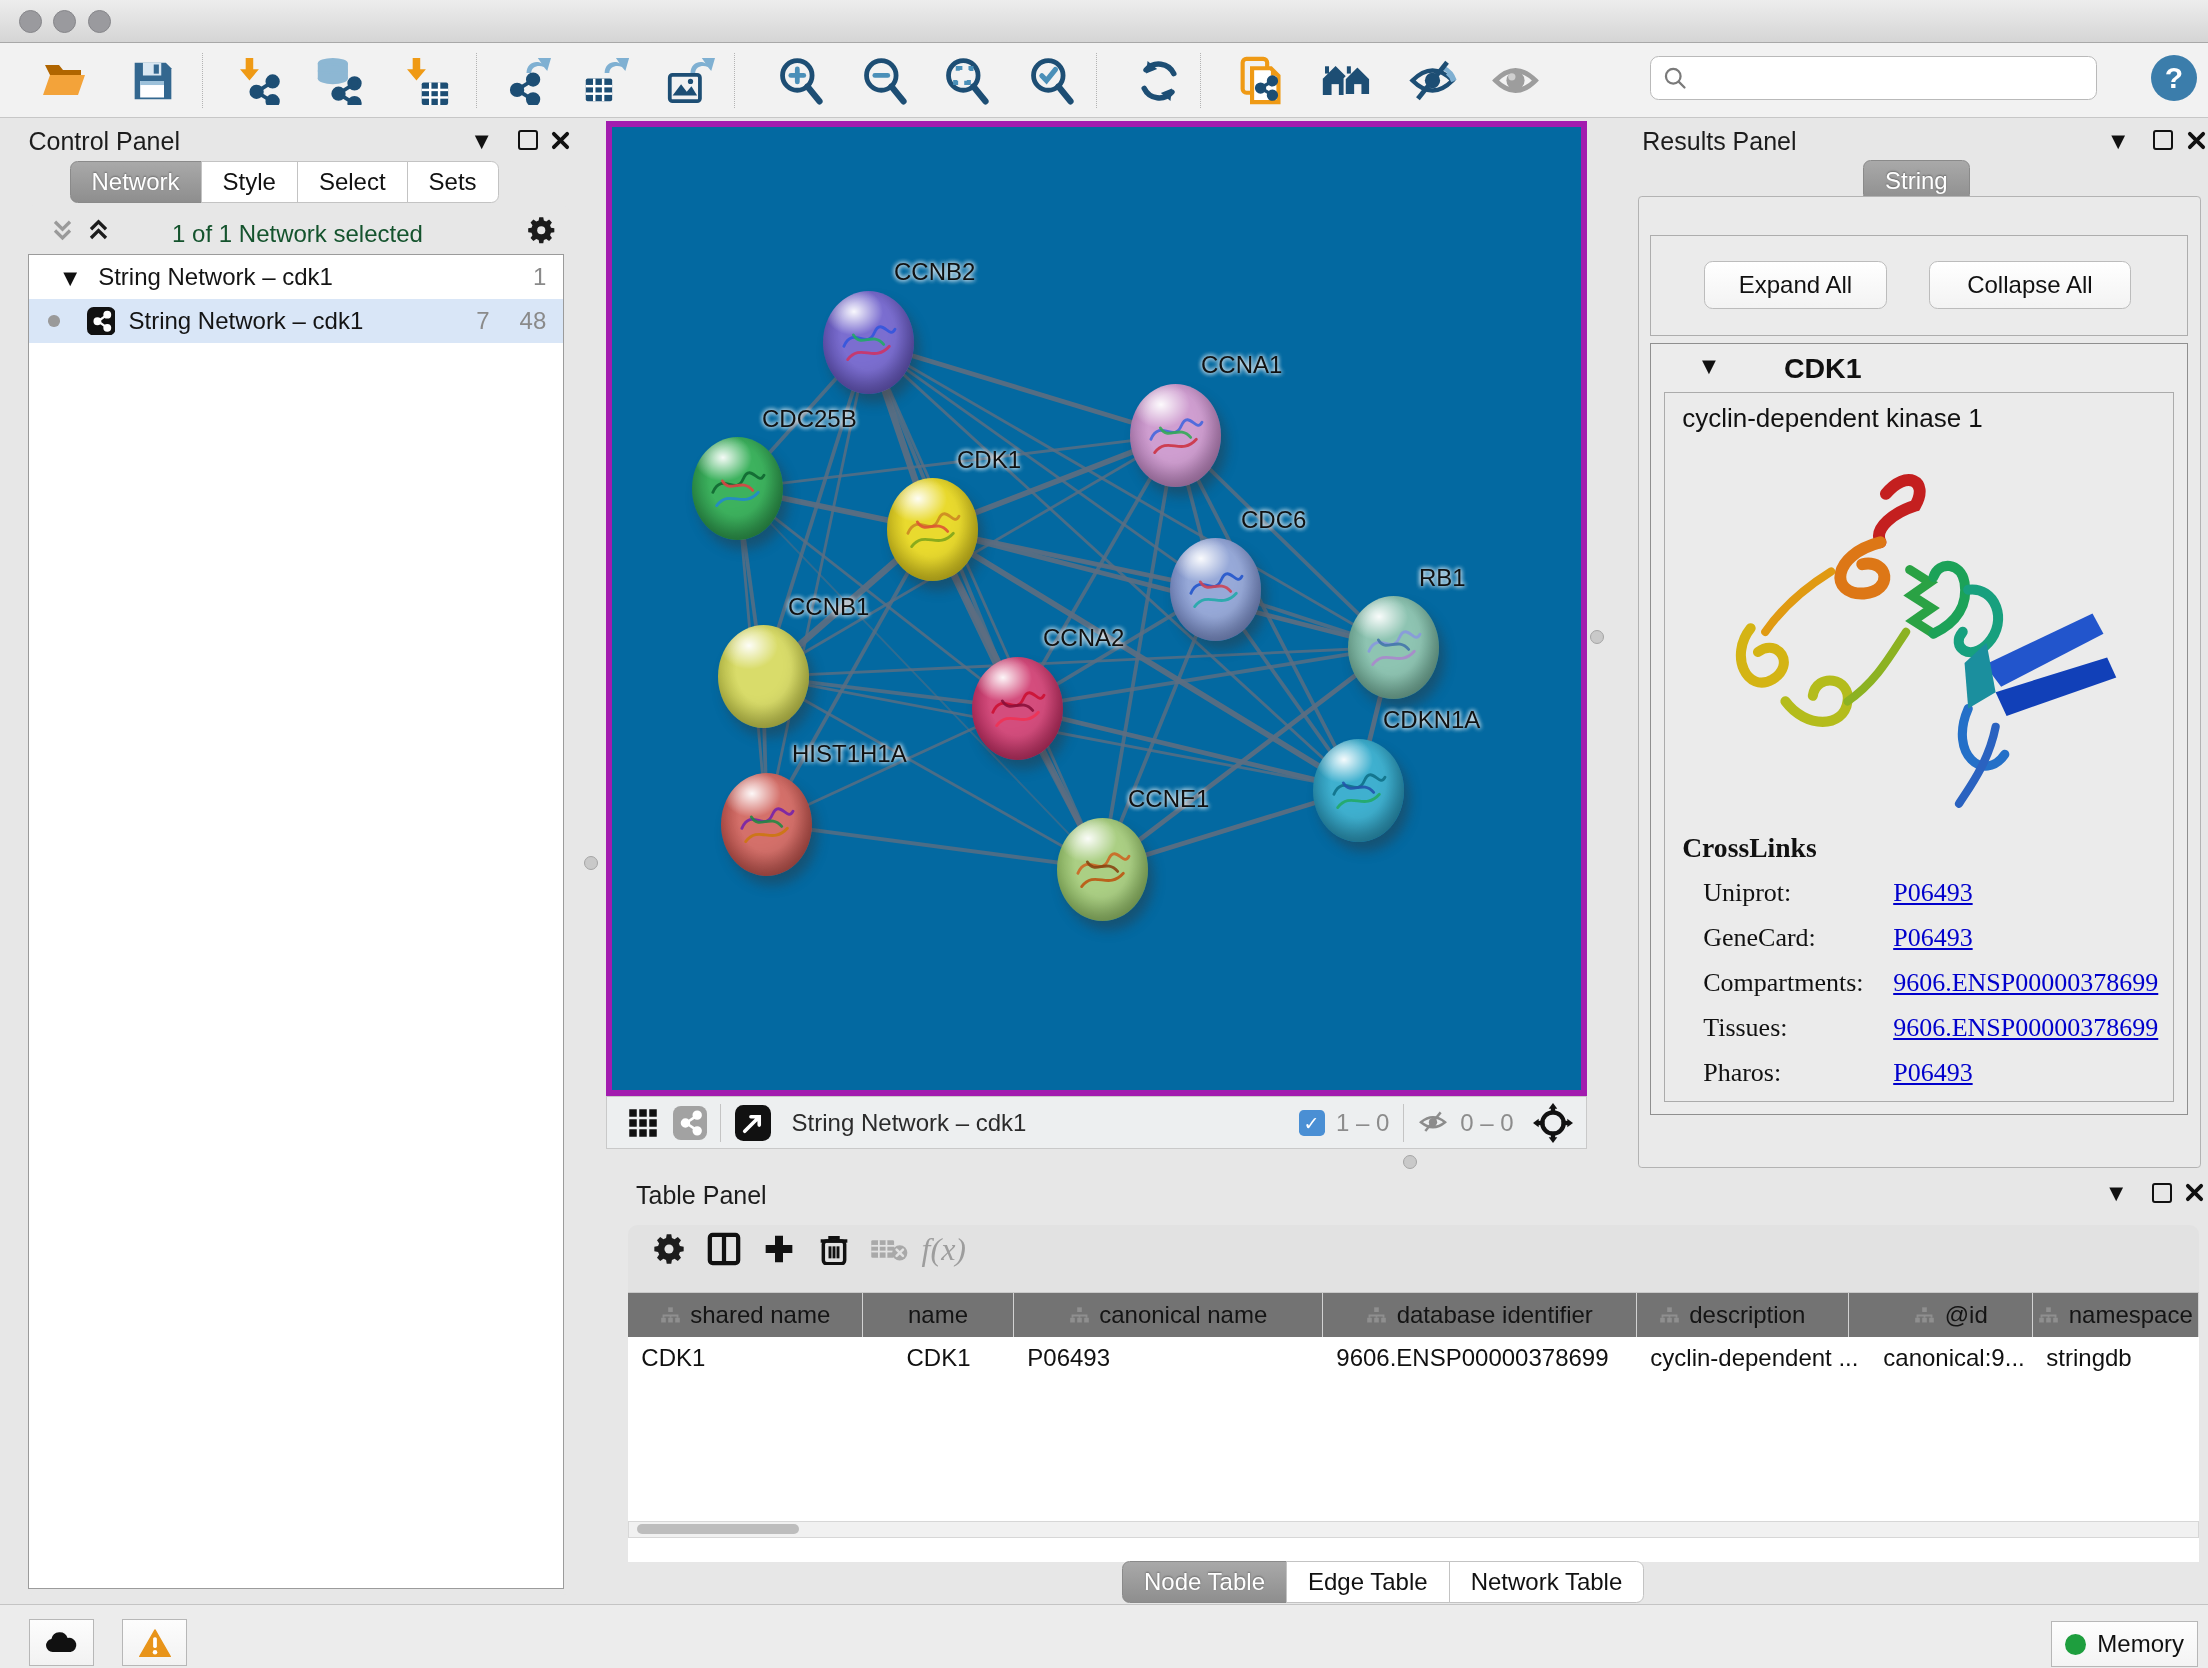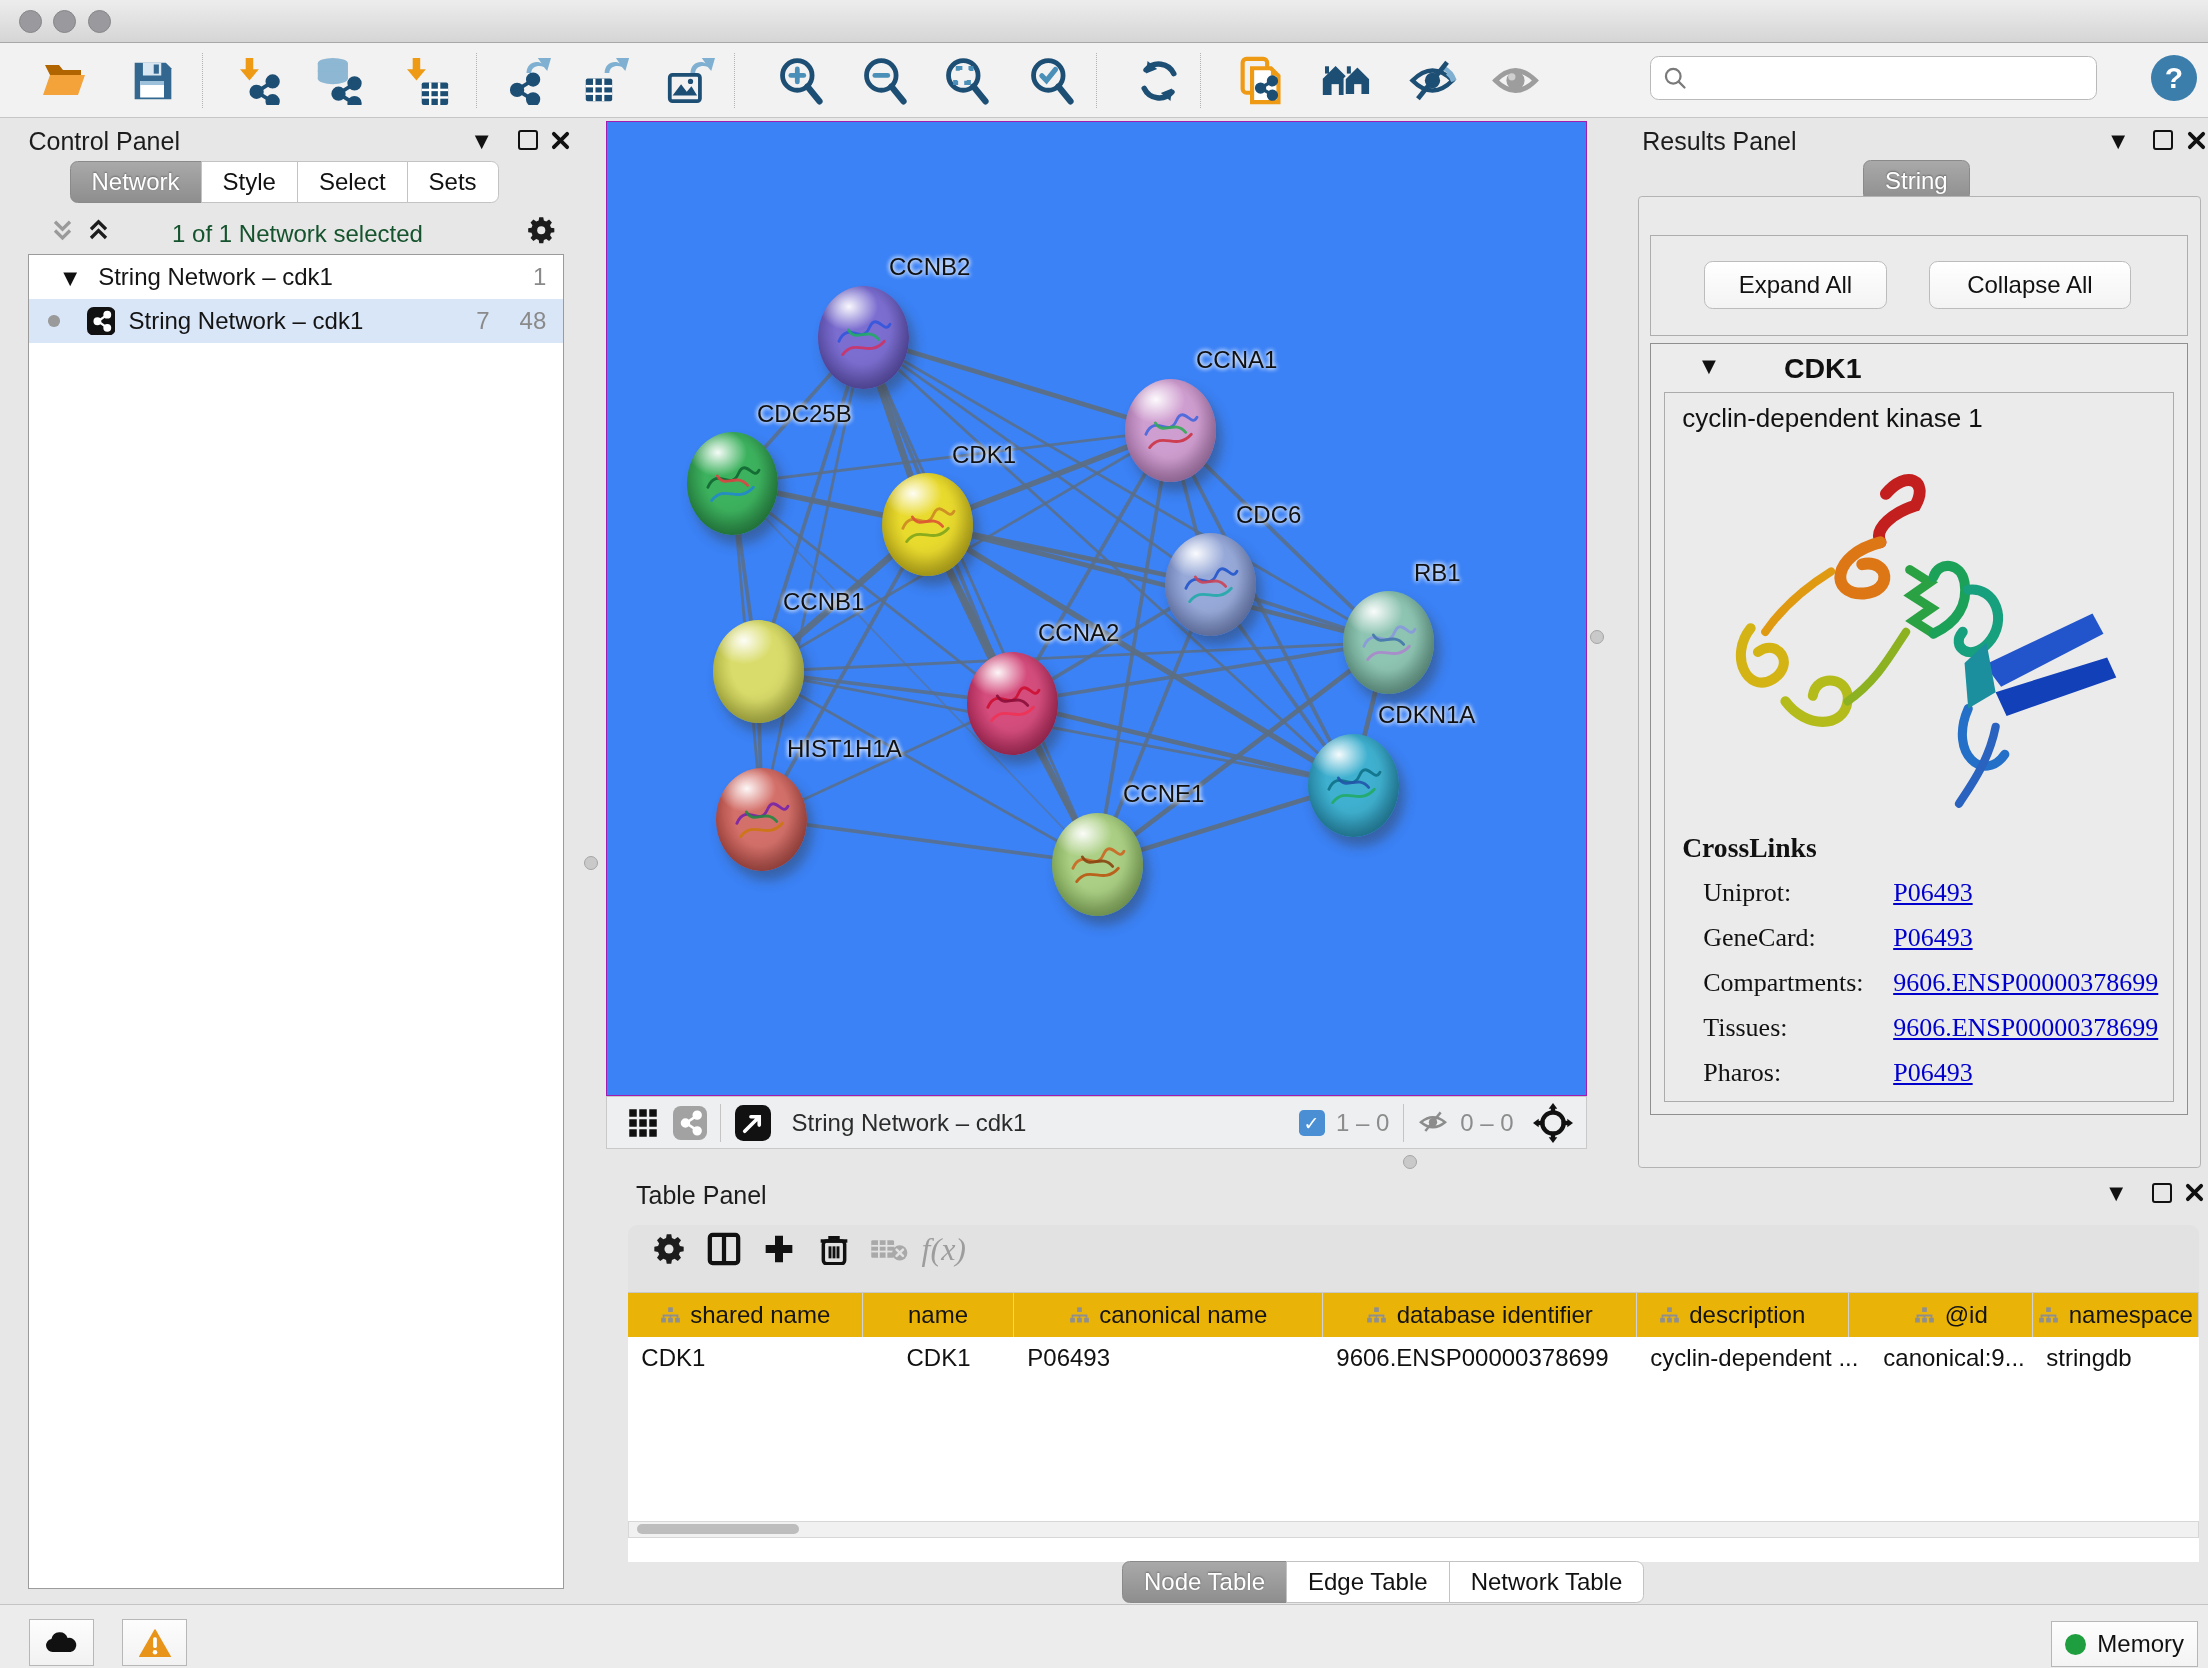--- a/index.html
+++ b/index.html
@@ -34,21 +34,21 @@
   .btn{background:linear-gradient(#ffffff,#f3f3f3);border:1px solid #bcbcbc;border-radius:8.6px;
     font-size:24px;color:#111;text-align:center;}
   
   .cpanel{left:9.5px;top:121px;width:559px;height:1476px;}
   .cp-inner{left:15px;top:84px;width:546px;height:1391px;background:#e7e7e7;border-radius:11.4px;}
   .cp-list{left:3.8px;top:49px;width:536px;height:1335px;background:#fff;border:1.9px solid #9b9b9b;box-sizing:border-box;}
   .treerow{width:100%;height:44px;display:flex;align-items:center;font-size:24px;color:#141414;box-sizing:border-box;}
   .treerow .cnt{color:#8a8a8a;}
   .sel{background:#d9e6f7;}
   
-  .netcanvas{left:606px;top:121px;width:981px;height:975px;background:#3b82f6;border:1px solid #a21caf;box-sizing:border-box;overflow:hidden;text-align:center;}
+  .netcanvas{left:606px;top:121px;width:981px;height:975px;background:#0369a1;border:6px solid #a21caf;box-sizing:border-box;overflow:hidden;text-align:center;}
   .nnode{position:absolute;width:91px;height:103px;border-radius:50%;
     box-shadow:5.7px 9.5px 11.4px rgba(50,50,50,.40), inset -5.7px -11.4px 19px rgba(0,0,0,.22);}
   .nlabel{position:absolute;font-size:24px;color:#111;text-shadow:0 0 4.8px #fff,0 0 4.8px #fff;white-space:nowrap;}
   .netbar{left:606px;top:1096px;width:981px;height:53px;background:#edeff0;border:1px solid #c9c9c9;
     box-sizing:border-box;display:flex;align-items:center;}
   .nbsep{width:0;height:38px;border-left:1px solid #c4c4c4;margin:0 13.3px;}
   .graycnt{color:#8c8c8c;font-size:24px;}
   .splitdot{width:12.4px;height:12.4px;border-radius:50%;background:#c9c9c9;border:1px solid #a5a5a5;}
   
   .rpanel{left:1628px;top:121px;width:580px;height:1052px;}
@@ -57,21 +57,21 @@
   .cdk1box{left:11.4px;top:146px;width:536px;height:770px;border:1.9px solid #8f8f8f;background:#ececec;}
   .cdk1content{left:13.3px;top:48px;width:508px;height:708px;background:#ebebeb;border:1px solid #ababab;}
   .xrow{display:flex;height:45px;align-items:center;font-family:"Liberation Serif","DejaVu Serif",serif;}
   .xlabel{width:190px;font-size:26px;color:#111;}
   .xlink{font-size:26px;color:#0000cc;text-decoration:underline;}
   
   .tblpanel{left:609px;top:1173px;width:1600px;height:431px;}
   .tbar{left:19px;top:52px;width:1571px;height:67px;background:#e2e2e2;border-radius:9.5px 9.5px 0 0;
     display:flex;align-items:flex-start;}
   .tibtn{width:55px;height:48px;display:flex;align-items:center;justify-content:center;}
-  .thead{left:19px;top:119px;width:1571px;height:44px;background:#eab308;border-top:1px solid #c9c9c9;border-bottom:1px solid #b9b9b9;overflow:hidden;}
+  .thead{left:19px;top:119px;width:1571px;height:44px;background:#737373;border-top:1px solid #c9c9c9;border-bottom:1px solid #b9b9b9;overflow:hidden;}
   .th{position:absolute;top:0;height:44px;display:flex;align-items:center;justify-content:center;
     font-size:24px;color:#141414;border-right:1px solid #d2d2d2;box-sizing:border-box;gap:9.5px;}
   .tbody{left:19px;top:164px;width:1571px;height:225px;background:#fff;overflow:hidden;}
   .td{position:absolute;top:0;height:42px;line-height:42px;font-size:24px;color:#111;
     box-sizing:border-box;padding:0 13.3px;white-space:nowrap;overflow:hidden;}
   .hscroll{left:19px;top:348px;width:1571px;height:17px;background:#f1f1f1;border:1px solid #d7d7d7;box-sizing:border-box;}
   .hthumb{left:7.6px;top:1.9px;width:162px;height:10.5px;border-radius:5.7px;background:#bdbdbd;}
   
   .statusbar{left:0;top:1604px;width:2208px;height:65px;background:#ececec;border-top:1px solid #c4c4c4;}
   .sbtn{top:14.3px;width:63px;height:45px;background:linear-gradient(#fdfdfd,#f2f2f2);

